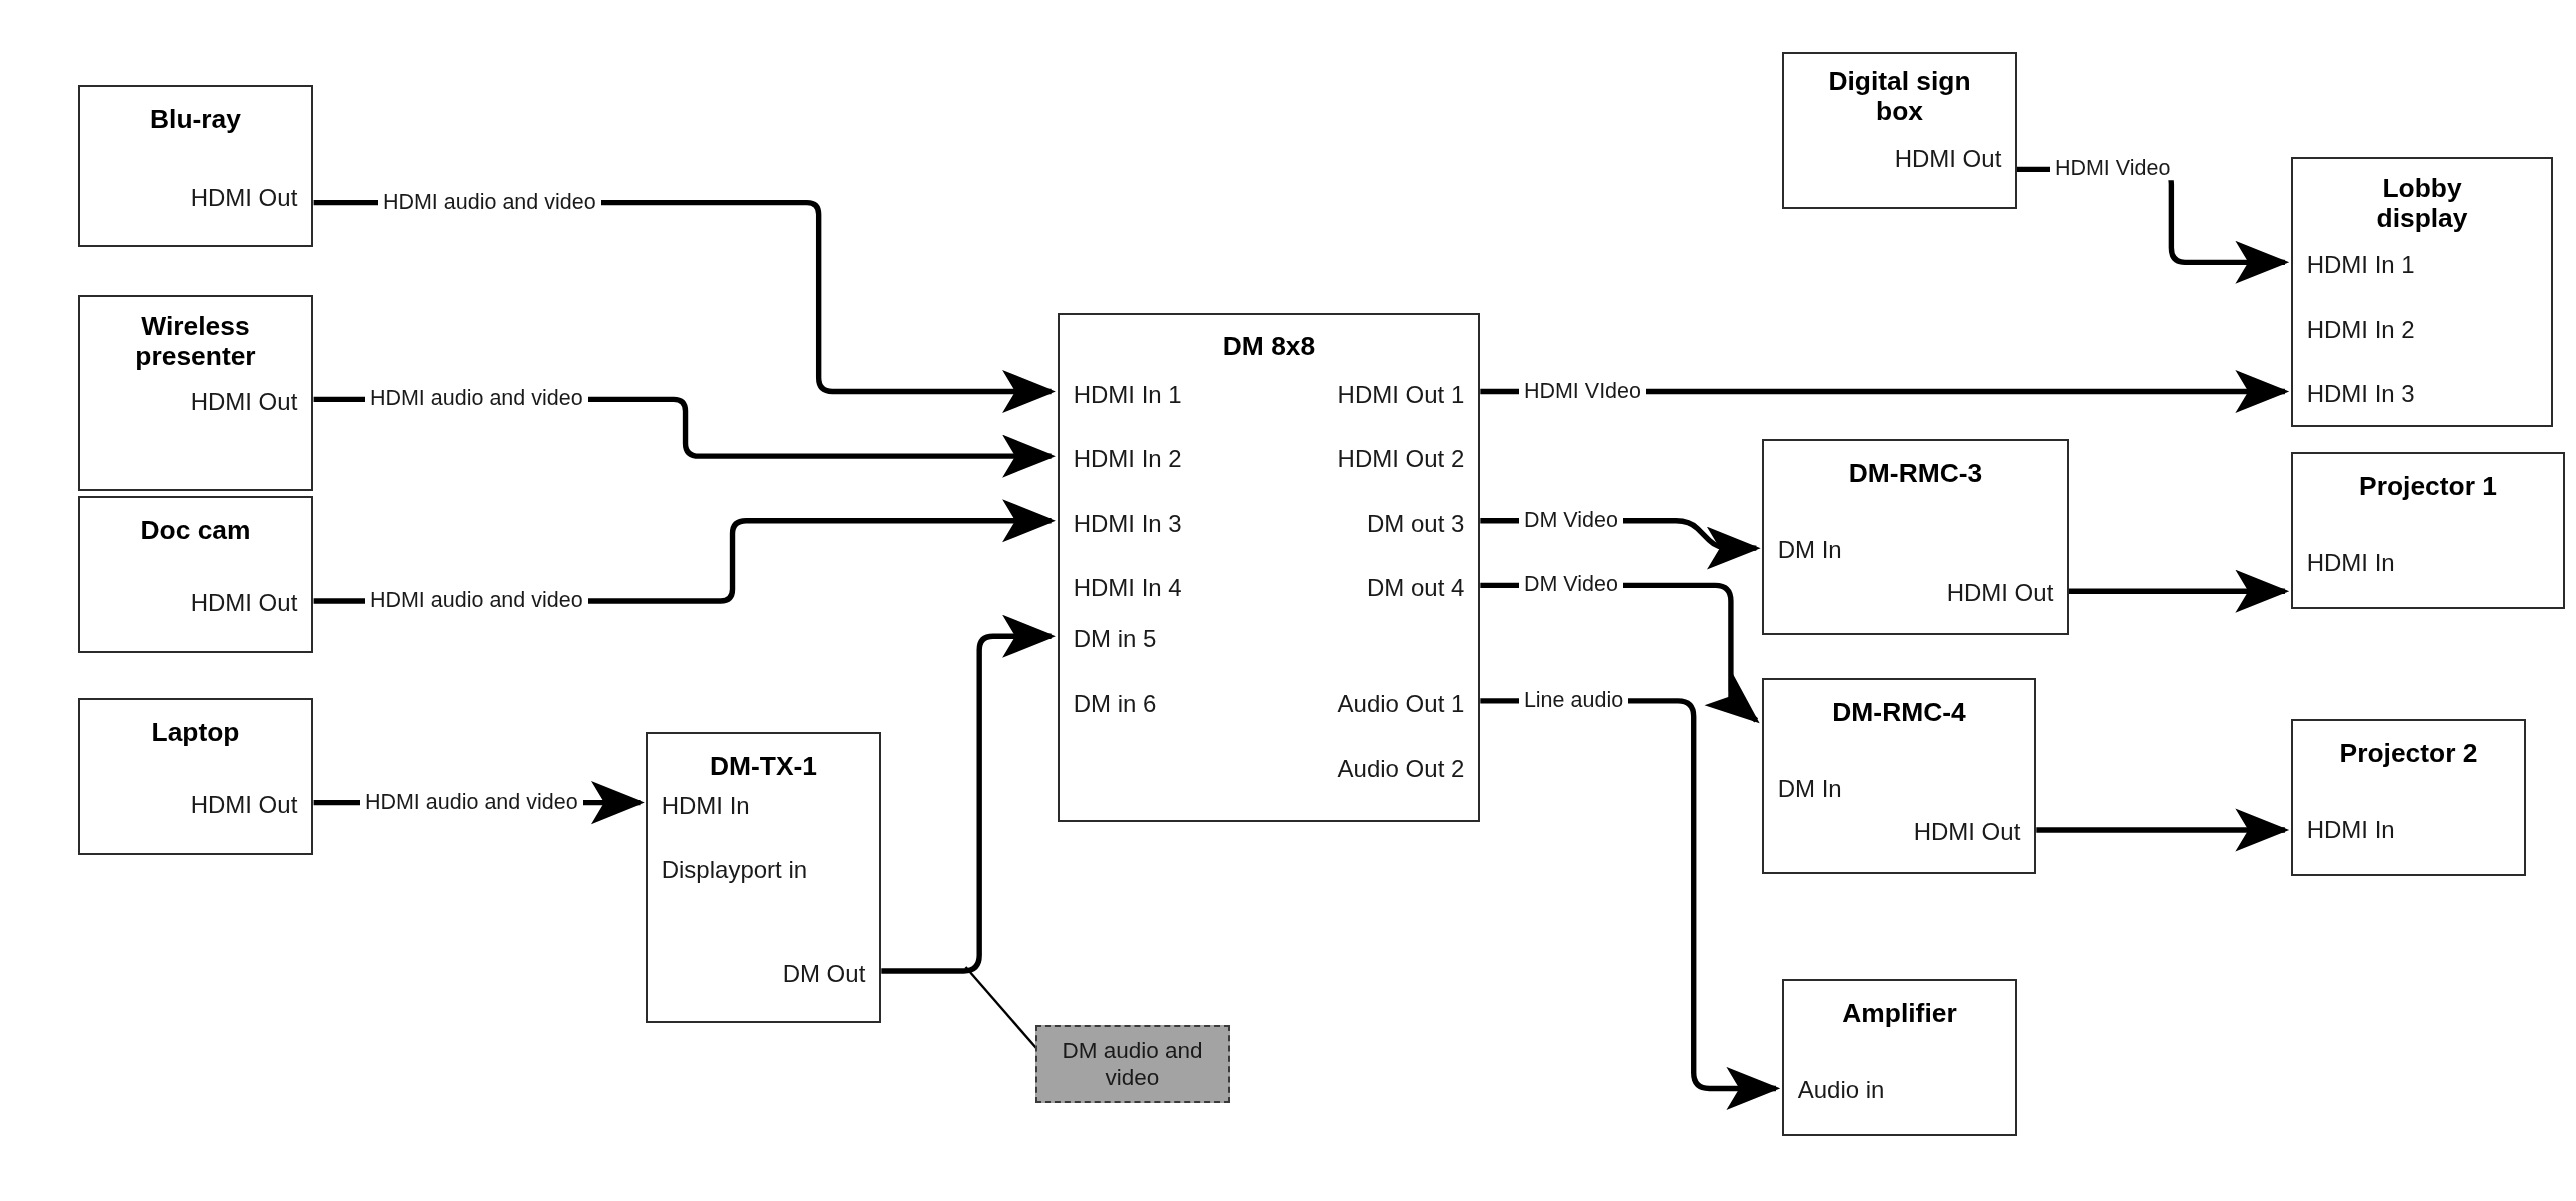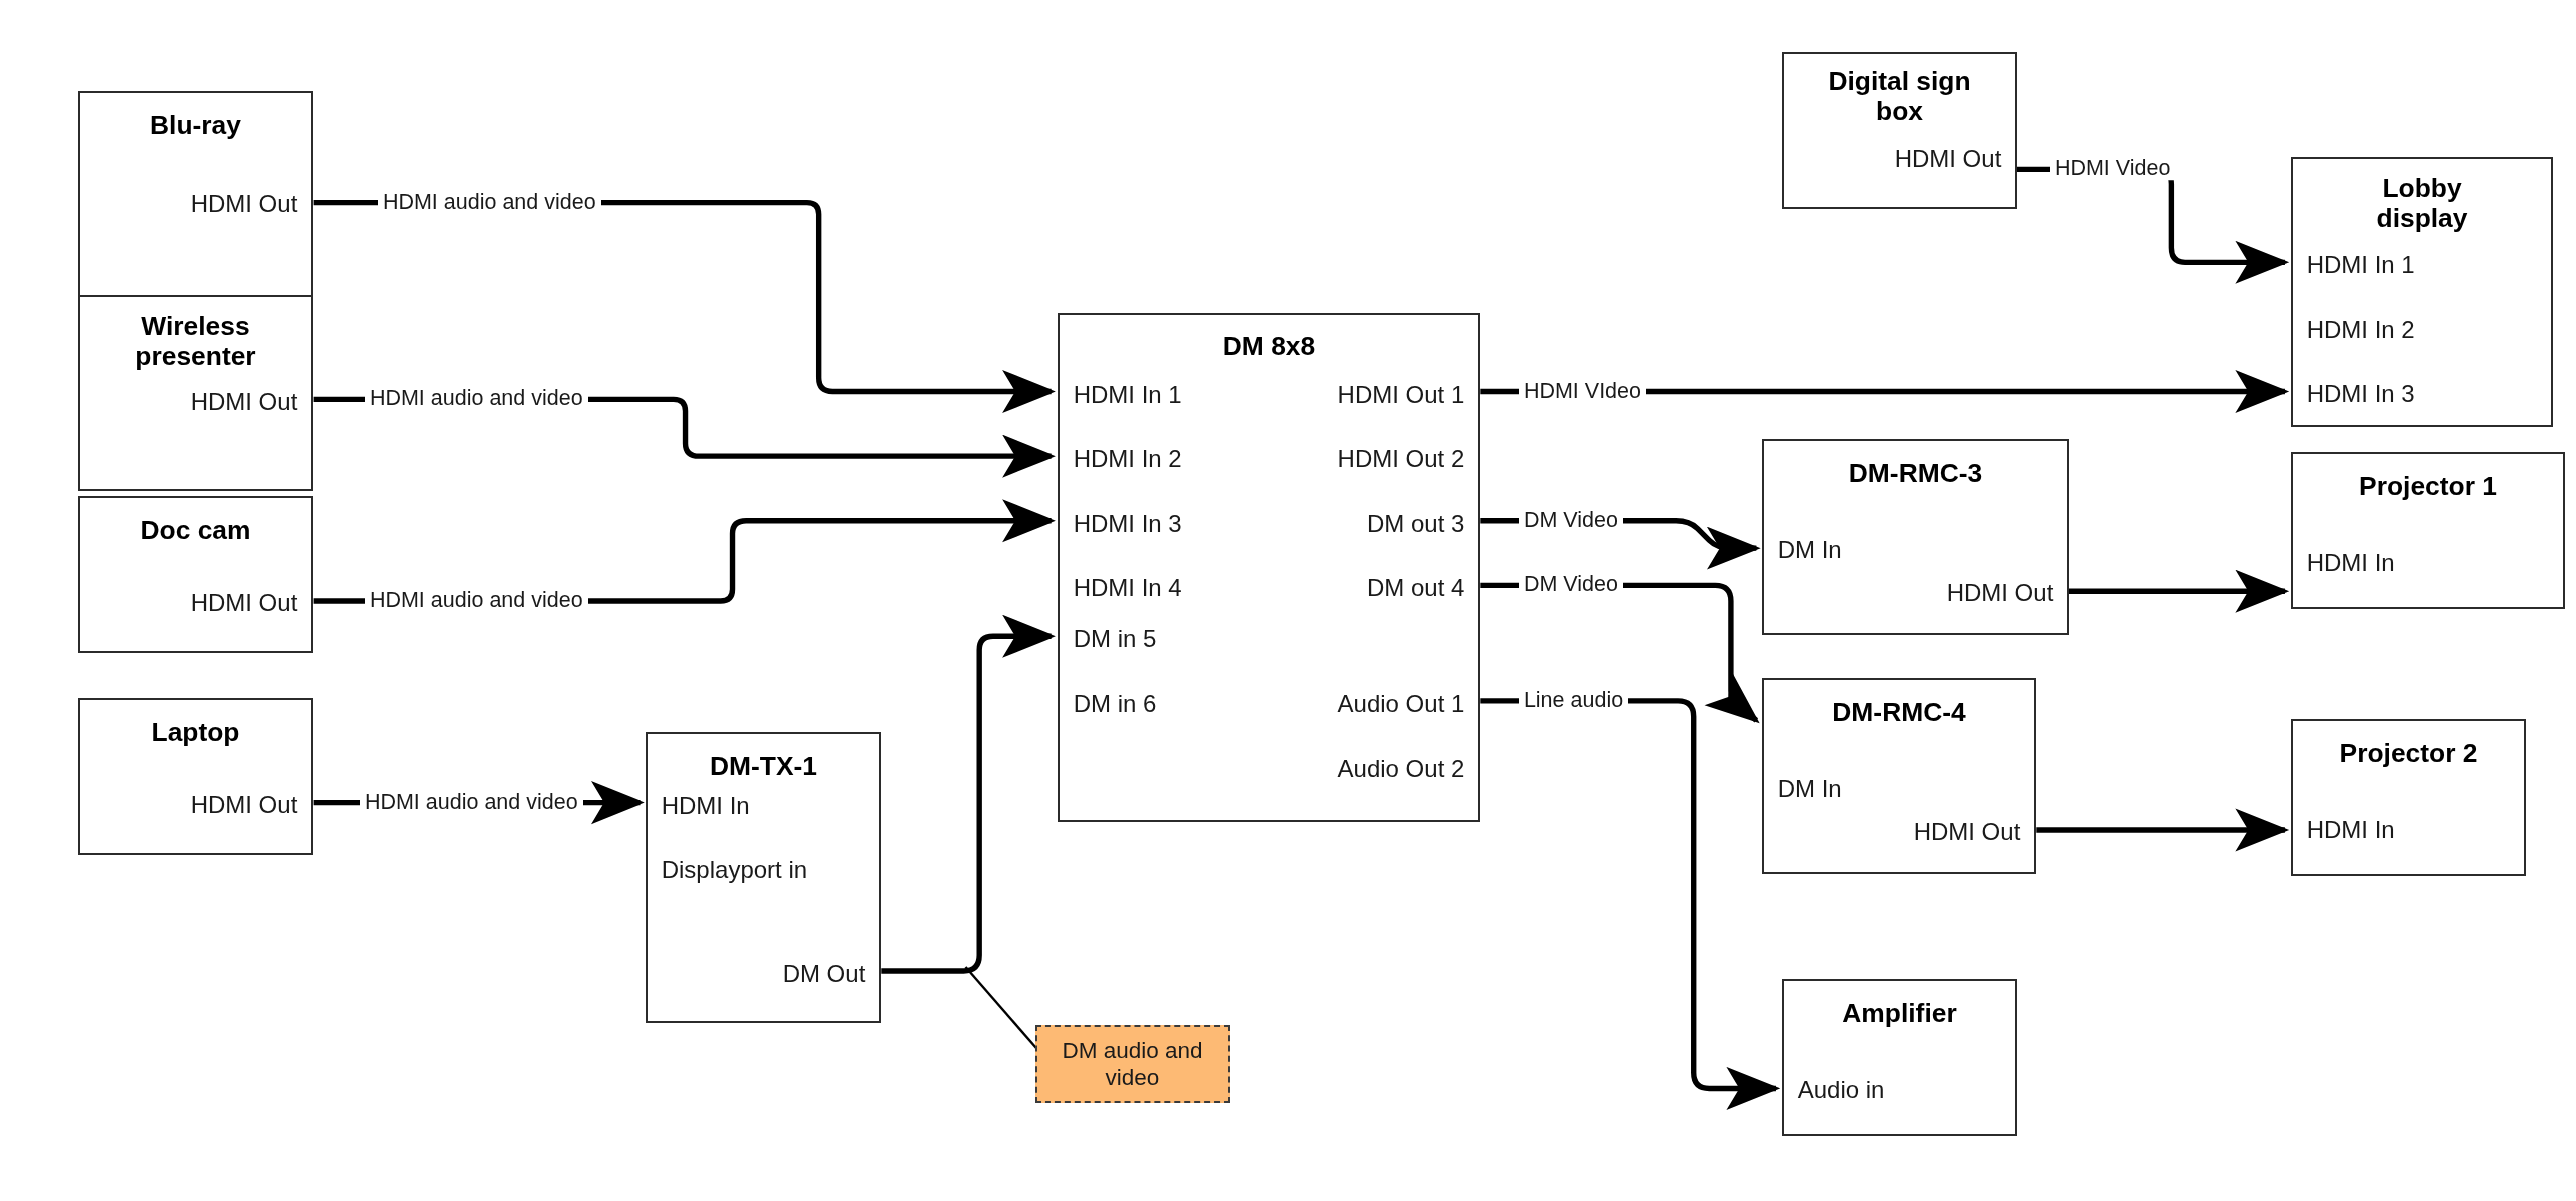--- a/index.html
+++ b/index.html
@@ -7,21 +7,21 @@
   body{font-family:"Liberation Sans", sans-serif;}
   #canvas{position:relative;width:2576px;height:1201px;background:#ffffff;overflow:hidden;}
   svg.wires{position:absolute;left:0;top:0;width:2576px;height:1201px;pointer-events:none;}
   .node{position:absolute;box-sizing:border-box;border:2.9px solid #2b2b2b;background:#ffffff;}
   .node .title{font-weight:bold;font-size:26.4px;color:#000;text-align:center;line-height:1.14;}
   .port{font-size:24px;color:#1a1a1a;line-height:1.1;white-space:nowrap;}
   .port.left{text-align:left;}
   .port.right{text-align:right;}
   .elabel{position:absolute;font-size:21.5px;color:#1a1a1a;background:#ffffff;
           padding:0 4.9px;white-space:nowrap;line-height:1;transform:translateY(-50%);}
-  .note{position:absolute;box-sizing:border-box;border:2px dashed #3a3a3a;background:#fdba74;
+  .note{position:absolute;box-sizing:border-box;border:2px dashed #3a3a3a;background:#a3a3a3;
         font-size:22.5px;color:#1a1a1a;text-align:center;line-height:1.22;
         display:flex;align-items:center;justify-content:center;padding:3.9px 7.8px;}
 </style>
 </head>
 <body>
 
 <div id="canvas">
 
   <svg class="wires" viewBox="0 0 2631 1227" xmlns="http://www.w3.org/2000/svg">
     <defs>
@@ -62,21 +62,21 @@
   <div class="elabel" style="left:378px;top:203px;">HDMI audio and video</div>
   <div class="elabel" style="left:365px;top:399px;">HDMI audio and video</div>
   <div class="elabel" style="left:365px;top:601px;">HDMI audio and video</div>
   <div class="elabel" style="left:360px;top:803px;">HDMI audio and video</div>
   <div class="elabel" style="left:2050px;top:169px;">HDMI Video</div>
   <div class="elabel" style="left:1519px;top:392px;">HDMI VIdeo</div>
   <div class="elabel" style="left:1519px;top:521px;">DM Video</div>
   <div class="elabel" style="left:1519px;top:585px;">DM Video</div>
   <div class="elabel" style="left:1519px;top:701px;">Line audio</div>
 
-  <div class="node" style="left:78px;top:91px;width:235px;height:208px;text-decoration:underline;">
+  <div class="node" style="left:78px;top:85px;width:235px;height:162px;text-decoration:underline;">
     <div class="title" style="position:absolute;left:0;right:0;top:16.6px;">Blu-ray</div>
     <div class="port right" style="position:absolute;left:0;right:13.7px;top:98px;">HDMI Out</div>
   </div>
 
   <div class="node" style="left:78px;top:295px;width:235px;height:196px;">
     <div class="title" style="position:absolute;left:0;right:0;top:13.7px;white-space:pre-line;">Wireless
 presenter</div>
     <div class="port right" style="position:absolute;left:0;right:13.7px;top:92px;">HDMI Out</div>
   </div>
 

